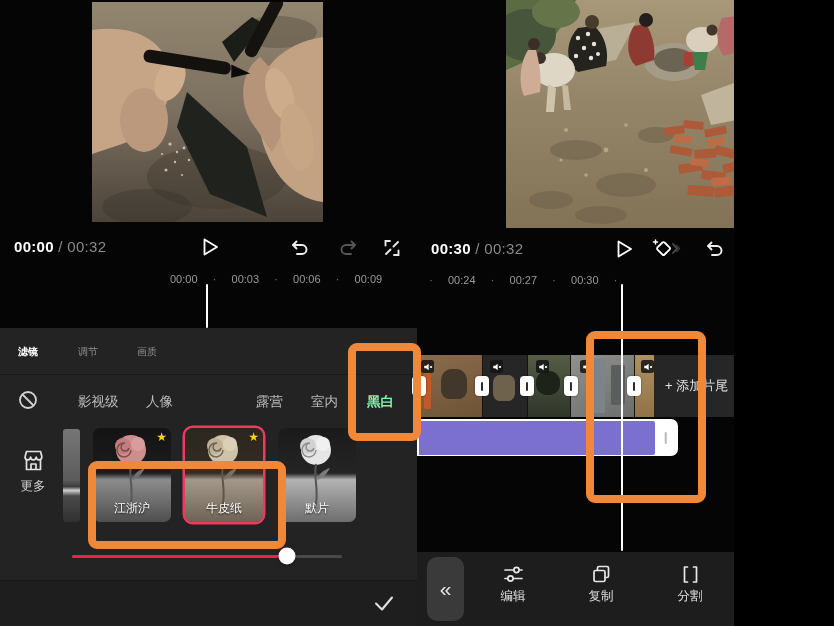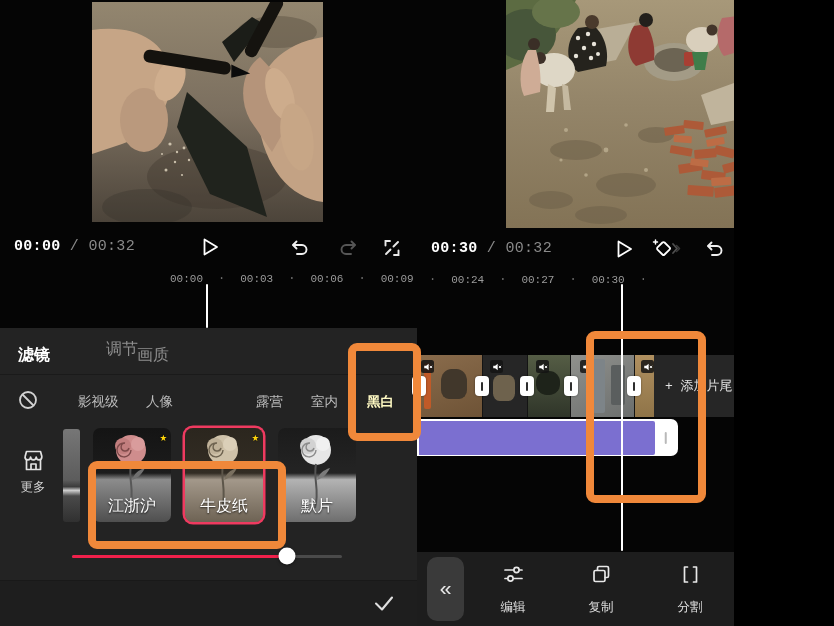--- a/index.html
+++ b/index.html
@@ -1,49 +1,49 @@
 <!DOCTYPE html>
 <html><head>
 <meta charset="utf-8">
 <style>
   * { margin:0; padding:0; box-sizing:border-box; }
   html,body { background:#000; }
   .stage {
     position:relative; width:734px; height:626px; overflow:hidden;
-    background:#050505; font-family:Liberation Mono, monospace;
+    background:#050505; font-family:Liberation Sans, sans-serif;
     -webkit-font-smoothing:antialiased;
   }
   .abs { position:absolute; }
 
   
   .timebar { font-size:15px; letter-spacing:.3px; white-space:nowrap; }
   .timebar .cur { color:#ffffff; font-weight:bold; }
   .timebar .tot { color:#8a8a8a; }
   .pb-icon { width:22px; height:22px; display:block; }
 
   
   .ruler { display:flex; align-items:center; gap:15px; color:#9b9b9b; font-size:11px; }
   .ruler .dot { color:#6d6d6d; font-size:12px; }
   .playhead { width:2px; background:#ffffff; border-radius:1px; }
 
   
   .panel { background:#232323; }
-  .tab { font-size:16px; color:#8f8f8f; }
+  .tab { font-size:10px; color:#8f8f8f; }
   .tab.active { color:#ffffff; font-weight:bold; }
   .hr { height:1px; background:#1a1a1a; }
   .cat { font-size:13.5px; color:#bdbdbd; }
   .cat.active { font-weight:bold; }
   .more-label { font-size:12.5px; color:#cfcfcf; }
 
   .thumb { position:absolute; width:78px; height:94px; border-radius:7px; overflow:hidden; }
   .thumb.selected { box-shadow:0 0 0 2.5px #ef3a60 inset, 0 0 0 2.5px #ef3a60; border-radius:8px; }
   .thumb .img { position:absolute; inset:0; }
   .thumb .name {
     position:absolute; left:0; right:0; bottom:5px; text-align:center;
-    color:#fff; font-size:16px; text-shadow:0 1px 2px rgba(0,0,0,.8); white-space:nowrap;
+    color:#fff; font-size:12px; text-shadow:0 1px 2px rgba(0,0,0,.8); white-space:nowrap;
   }
   .thumb .star { position:absolute; top:2px; right:4px; font-size:12px; color:#ffd60a;
     text-shadow:0 0 2px rgba(0,0,0,.6); }
 
   .slider-track { height:2.5px; background:#4a4a4a; border-radius:2px; position:relative; }
   .slider-fill  { position:absolute; left:0; top:0; bottom:0; background:#f0204b; border-radius:2px; }
   .slider-knob  { position:absolute; top:50%; transform:translate(-50%,-50%);
     width:17px; height:17px; border-radius:50%; background:#fff; box-shadow:0 1px 3px rgba(0,0,0,.5); }
 
   
@@ -65,21 +65,21 @@
   .audiofill { background:#7b6fd0; height:100%; border-radius:0 2px 2px 0; }
   .audiohandle { flex:1; position:relative; }
   .audiohandle i { position:absolute; left:50%; top:50%; transform:translate(-50%,-50%);
     width:2.5px; height:12px; background:#b9b9b9; border-radius:2px; }
 
   
   .toolbar { background:#1d1d1d; }
   .collapse { background:#3a3a3a; border-radius:10px; color:#e8e8e8; font-size:21px;
     display:flex; align-items:center; justify-content:center; }
   .toolitem { position:absolute; top:11px; width:64px; display:flex; flex-direction:column;
-    align-items:center; gap:13px; }
+    align-items:center; gap:2px; }
   .toolitem svg { width:23px; height:23px; }
   .toolitem .tlabel { color:#e0e0e0; font-size:12.5px; }
 
   
   .ann { position:absolute; border:8px solid #f0883a; border-radius:9px; pointer-events:none; }
 </style>
 </head>
 <body>
 
 <div class="stage">
@@ -171,21 +171,21 @@
       <span class="dot">·</span>
     <span>00:09</span>
   </div>
   <div class="abs playhead" style="left:206px; top:284px; height:44px;"></div>
 
   <div class="abs panel" style="left:0; top:328px; width:417px; height:298px;">
 
     <div class="abs tab active" style="left:18px; top:17px;">
       <span>滤镜</span>
     </div>
-    <div class="abs tab" style="left:78px; top:11px;margin-left:28px;">
+    <div class="abs tab" style="left:78px; top:17px;">
       <span>调节</span>
     </div>
     <div class="abs tab" style="left:137px; top:17px;">
       <span>画质</span>
     </div>
 
     <div class="abs hr" style="left:0; top:46px; width:417px;"></div>
 
     <div class="abs" style="left:18px; top:62px;">
       <svg width="20" height="20" viewBox="0 0 20 20">
@@ -196,21 +196,21 @@
     <div class="abs cat" style="left:78px; top:65px;">
       <span>影视级</span></div>
     <div class="abs cat" style="left:146px; top:65px;">
       <span>人像</span></div>
     <div class="abs cat" style="left:213px; top:65px;margin-top:44px;">
       <span>基础</span></div>
     <div class="abs cat" style="left:256px; top:65px;">
       <span>露营</span></div>
     <div class="abs cat" style="left:311px; top:65px;">
       <span>室内</span></div>
-    <div class="abs cat active" style="left:367px; top:65px; color:#fef9c3;">
+    <div class="abs cat active" style="left:367px; top:65px; color:#86efac;">
       <span>黑白</span></div>
 
     <div class="abs" style="left:16px; top:119px; width:34px; text-align:center;">
       <svg width="27" height="27" viewBox="0 0 27 27">
         <g fill="none" stroke="#e3e3e3" stroke-width="1.7" stroke-linejoin="round">
           <path d="M5 10 L6.5 4.5 H20.5 L22 10"></path>
           <path d="M5 10 a2.8 2.8 0 0 0 5.6 0 a2.8 2.8 0 0 0 5.6 0 a2.8 2.8 0 0 0 5.6 0"></path>
           <path d="M6.5 12.5 V22.5 H20.5 V12.5"></path>
           <path d="M11 22.5 V17 H16 V22.5"></path>
         </g>

